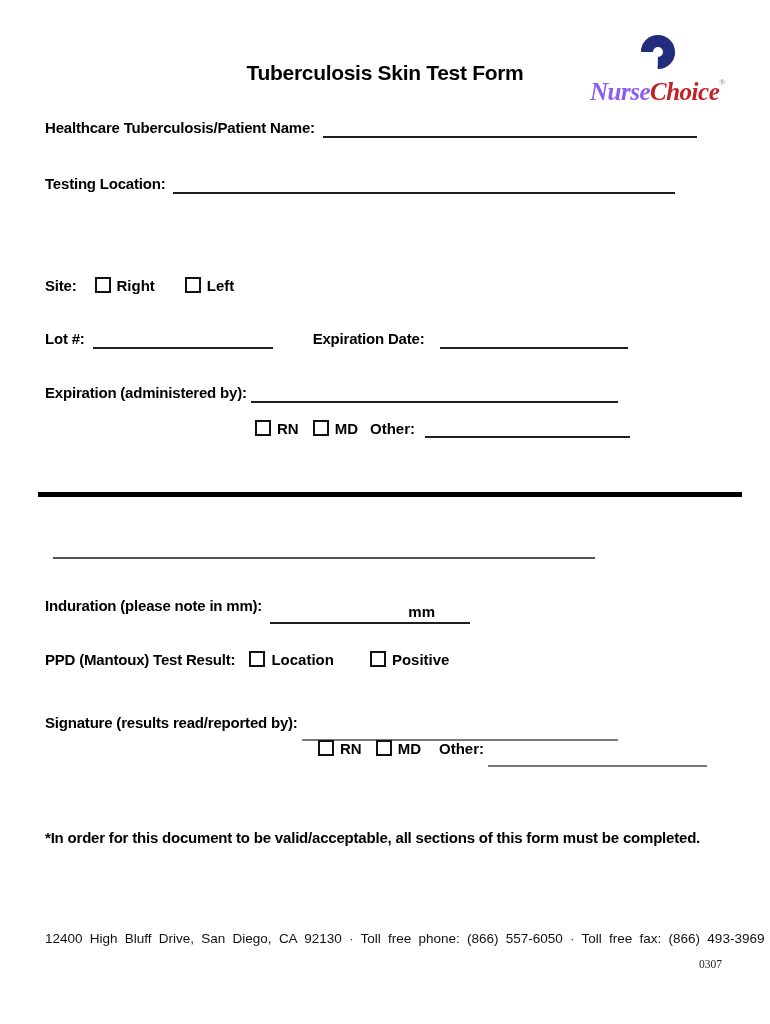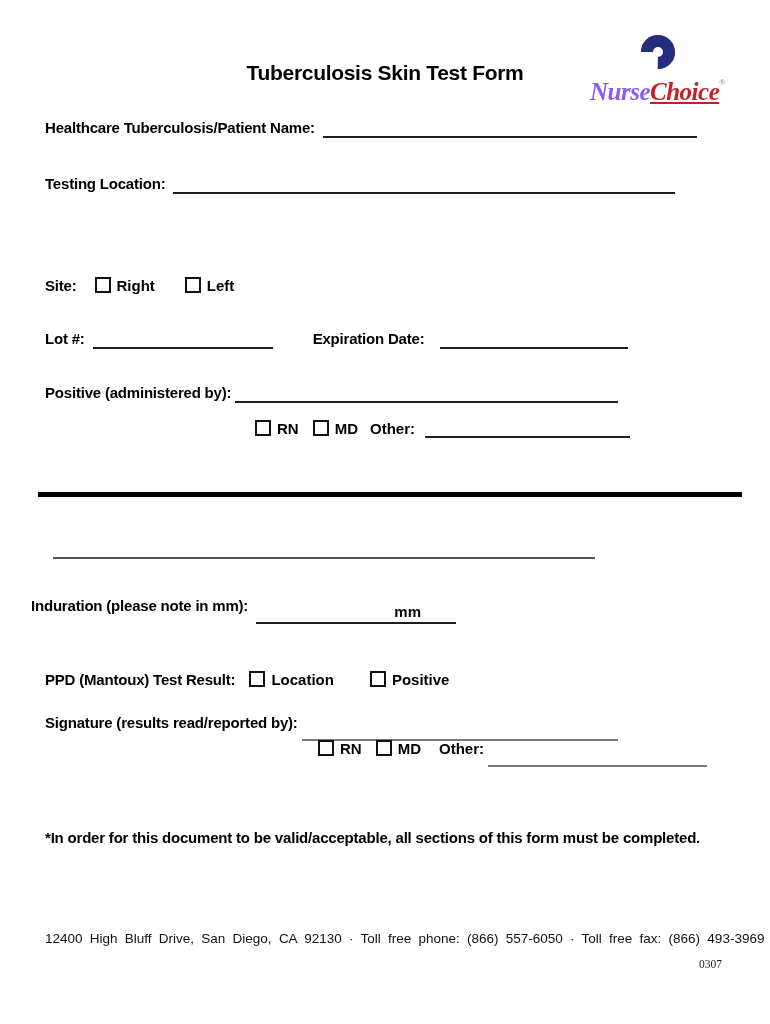--- a/index.html
+++ b/index.html
@@ -23,21 +23,21 @@
   }
   .cb-lab { font-weight:bold; font-size:15px; margin-left:6px; line-height:20px; white-space:nowrap; }
   .gap30 { width:30px; } .gap14 { width:14px; } .gap12 { width:12px; }
   .title {
     position:absolute; top:61px; left:0; width:100%; text-align:center;
     font-weight:bold; font-size:21px; letter-spacing:-0.3px;
   }
   .logo { position:absolute; top:30px; right:48px; width:132px; text-align:center; }
   .logo-word { font-family:"Liberation Serif", serif; font-style:italic; font-size:25px; font-weight:bold; letter-spacing:-0.5px; white-space:nowrap; }
   .logo-nurse { color:#8b5cf6; }
-  .logo-choice { color:#c42127;text-decoration:underline; }
+  .logo-choice { color:#c42127; }
   .logo-reg { font-size:8px; color:#9a9a9a; vertical-align:top; font-style:normal; }
   .divider {
     position:absolute; left:38px; width:704px; top:492px; height:3px;
     border-top:1.5px solid #000; border-bottom:4px solid #000;
   }
   .mm-line { position:relative; text-align:right; }
   .mm-unit { position:absolute; right:35px; bottom:2px; font-weight:bold; font-size:15px; }
   .footnote { position:absolute; left:45px; top:829px; font-weight:bold; font-size:15px; letter-spacing:-0.2px; }
   .footer-line { position:absolute; left:45px; top:931px; font-size:13.5px; word-spacing:3.5px; color:#111; }
   .form-code { position:absolute; right:48px; top:958px; font-family:"Liberation Serif", serif; font-size:11.5px; color:#222; }
@@ -81,49 +81,49 @@
 
   <div class="row" style="top:329px; left:45px; width:583px;">
     <span class="lbl">Lot #:</span>
     <span class="line fixed" style="width:180px;"></span>
     <span style="width:40px;"></span>
     <span class="lbl">Expiration Date:</span>
     <span class="line" style="margin-left:16px;"></span>
   </div>
 
   <div class="row" style="top:383px; left:45px; width:573px;">
-    <span class="lbl">Positive (administered by):</span>
+    <span class="lbl">Expiration (administered by):</span>
     <span class="line" style="margin-left:4px;"></span>
   </div>
 
   <div class="row" style="top:419px; left:255px; width:375px; align-items:center;">
     <span class="cb"></span>
     <span class="cb-lab">RN</span>
     <span class="gap14"></span>
     <span class="cb"></span>
     <span class="cb-lab">MD</span>
     <span class="gap12"></span>
     <span class="cb-lab" style="margin-left:0;">Other:</span>
     <span class="line" style="align-self:flex-end; margin-bottom:1px; margin-left:10px;"></span>
   </div>
 
   <div class="divider"></div>
 
   <div class="row" style="top:541px; left:45px; width:550px;">
     <span class="line low gray" style="border-bottom-color:#555;"></span>
   </div>
 
-  <div class="row" style="top:596px; left:31px; width:425px;justify-content:space-between;">
+  <div class="row" style="top:596px; left:45px; width:425px;justify-content:space-between;">
     <span class="lbl">Induration (please note in mm):</span>
     <span class="line low mm-line">
       <span class="mm-unit">mm</span>
     </span>
   </div>
 
-  <div class="row" style="top:650px; left:45px; align-items:center;margin-top:20px;">
+  <div class="row" style="top:650px; left:45px; align-items:center;">
     <span class="lbl">PPD (Mantoux) Test Result:</span>
     <span style="width:14px;"></span>
     <span class="cb"></span>
     <span class="cb-lab">Location</span>
     <span style="width:36px;"></span>
     <span class="cb"></span>
     <span class="cb-lab">Positive</span>
   </div>
 
   <div class="row" style="top:705px; left:45px; width:573px;margin-top:8px;">

